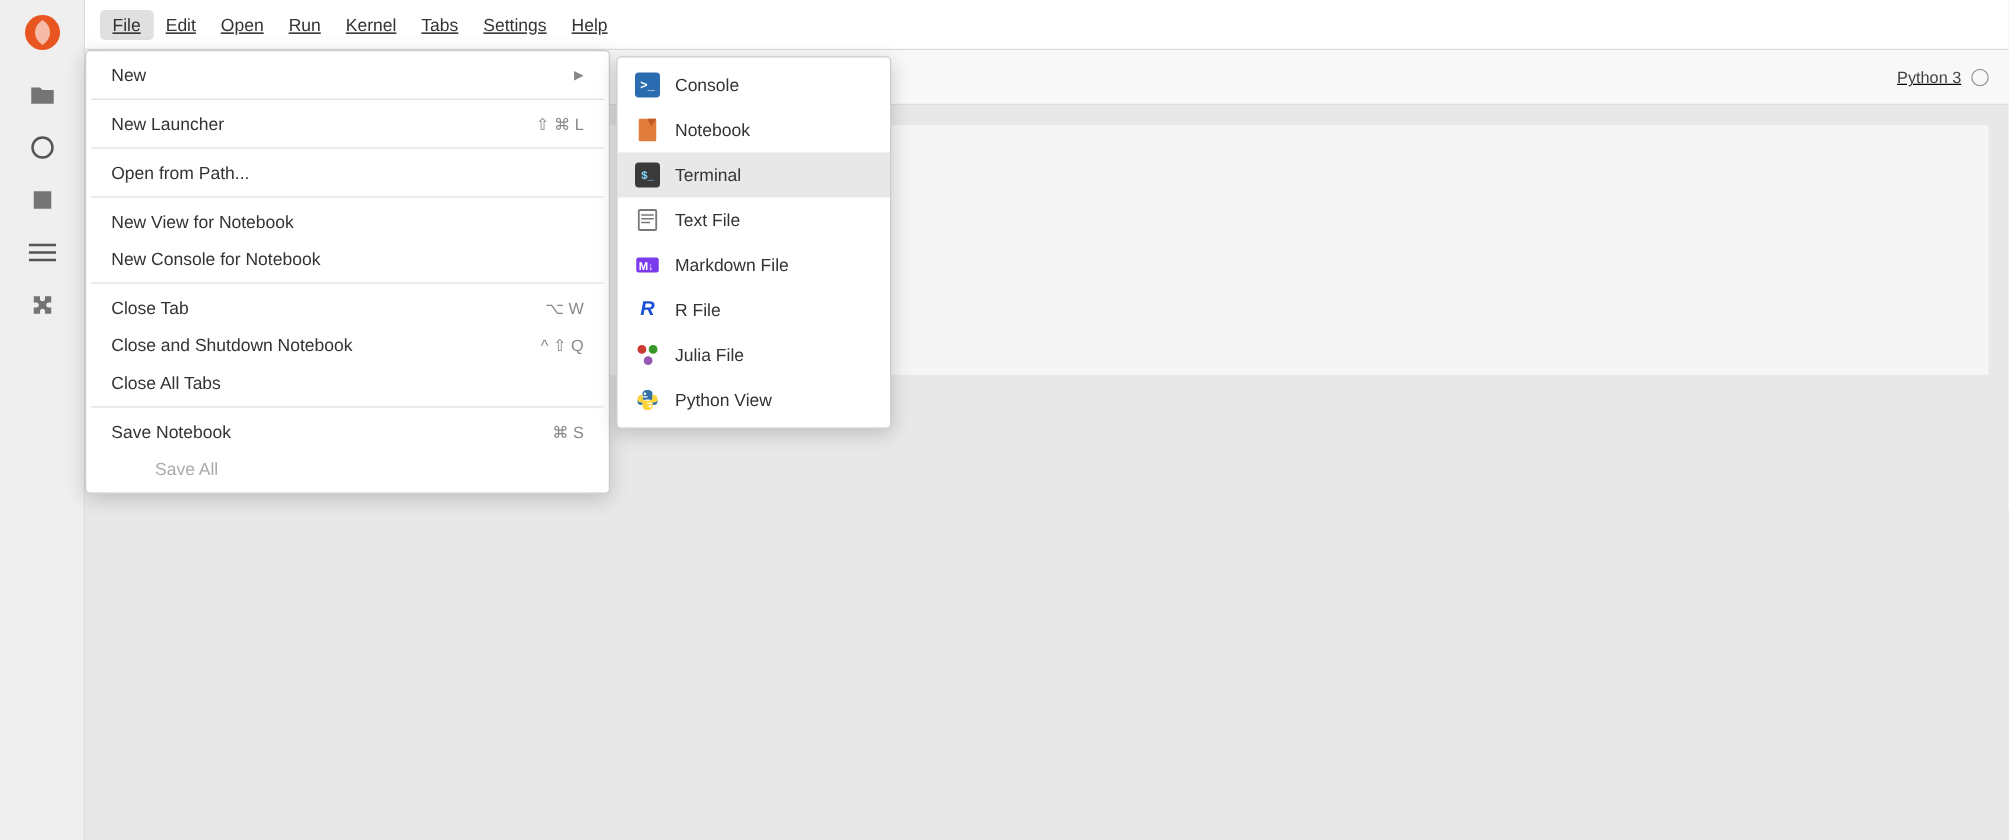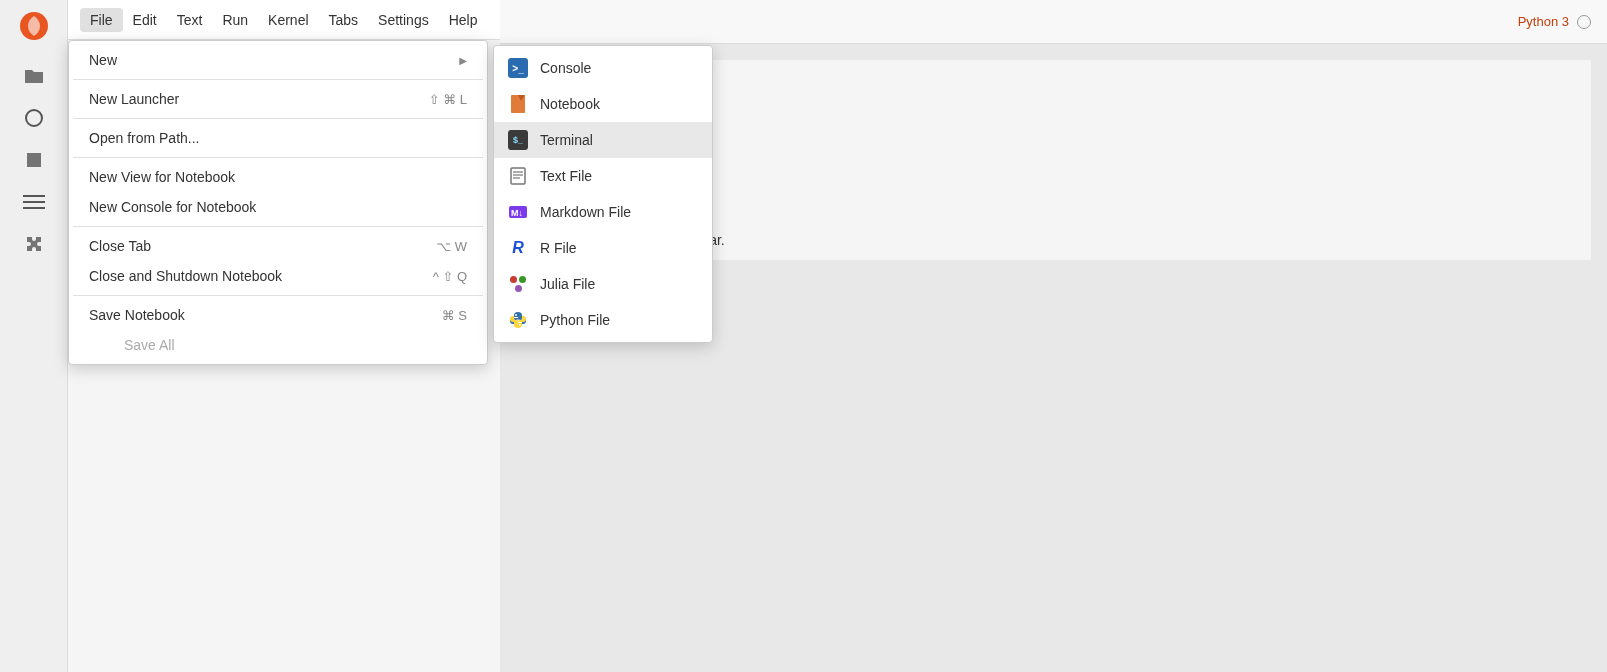--- a/index.html
+++ b/index.html
@@ -51,22 +51,23 @@
       border-radius: 4px;
       cursor: pointer;
       color: #555;
       font-size: 18px;
     }
 
     
     .main-area {
       flex: 1;
       display: flex;
-      flex-direction: row;
+      flex-direction: column;
       overflow: hidden;
+      text-decoration: underline;
     }
 
     
     .menubar {
       display: flex;
       align-items: center;
       background: #ffffff;
       border-bottom: 1px solid #ddd;
       padding: 0 12px;
       height: 40px;
@@ -114,21 +115,21 @@
       background: #f8f8f8;
       border-bottom: 1px solid #ddd;
       height: 44px;
     }
 
     .kernel-status {
       display: flex;
       align-items: center;
       gap: 8px;
       font-size: 13px;
-      color: #c2410c;
+      color: #404040;
     }
 
     .kernel-circle {
       width: 14px;
       height: 14px;
       border-radius: 50%;
       border: 1.5px solid #999;
       background: transparent;
     }
 
@@ -339,21 +340,21 @@
         <path d="M4 4h5v2a2 2 0 004 0V4h5v5h-2a2 2 0 000 4h2v5h-5v-2a2 2 0 00-4 0v2H4v-5h2a2 2 0 000-4H4V4z" fill="#555" opacity="0.8"></path>
       </svg>
     </div>
   </div>
 
   <div class="main-area">
 
     <div class="menubar">
       <div class="menu-item active">File</div>
       <div class="menu-item">Edit</div>
-      <div class="menu-item">Text</div>
+      <div class="menu-item">Open</div>
       <div class="menu-item">Run</div>
       <div class="menu-item">Kernel</div>
       <div class="menu-item">Tabs</div>
       <div class="menu-item">Settings</div>
       <div class="menu-item">Help</div>
     </div>
 
     <div class="content-area">
       <div class="notebook-area">
         <div class="notebook-toolbar">
@@ -444,21 +445,21 @@
 
           <div class="submenu-item">
             <div class="submenu-icon icon-python" style="width:20px;height:20px;display:flex;align-items:center;justify-content:center;">
               <svg width="20" height="20" viewBox="0 0 20 20">
                 <path d="M10 2C7 2 6 3.5 6 5v2h4v1H5C3 8 2 9 2 11s1 3 3 3h1v-2c0-1.5 1-2.5 4-2.5s4 1 4 2.5v2h1c2 0 3-1 3-3s-1-3-3-3h-1V5c0-1.5-1-3-4-3z" fill="#3572A5"></path>
                 <path d="M10 18c3 0 4-1.5 4-3v-2h-4v-1h5c2 0 3-1 3-3s-1-3-3-3h-1v2c0 1.5-1 2.5-4 2.5S6 9.5 6 8V6H5C3 6 2 7 2 9s1 3 3 3h1v3c0 1.5 1 3 4 3z" fill="#ffd43b"></path>
                 <circle cx="8" cy="5" r="1" fill="white"></circle>
                 <circle cx="12" cy="15" r="1" fill="white"></circle>
               </svg>
             </div>
-            <span>Python File</span>
+            <span>Python View</span>
           </div>
 
         </div>
       </div>
 
       <div class="dropdown-separator"></div>
 
       <div class="dropdown-item">
         <span>New Launcher</span>
         <span class="dropdown-shortcut">⇧ ⌘ L</span>
@@ -485,20 +486,23 @@
       <div class="dropdown-item">
         <span>Close Tab</span>
         <span class="dropdown-shortcut">⌥ W</span>
       </div>
 
       <div class="dropdown-item">
         <span>Close and Shutdown Notebook</span>
         <span class="dropdown-shortcut">^ ⇧ Q</span>
       </div>
 
+      <div class="dropdown-item">
+        <span>Close All Tabs</span>
+      </div>
 
       <div class="dropdown-separator"></div>
 
       <div class="dropdown-item">
         <span>Save Notebook</span>
         <span class="dropdown-shortcut">⌘ S</span>
       </div>
 
 
       <div class="dropdown-item disabled">

